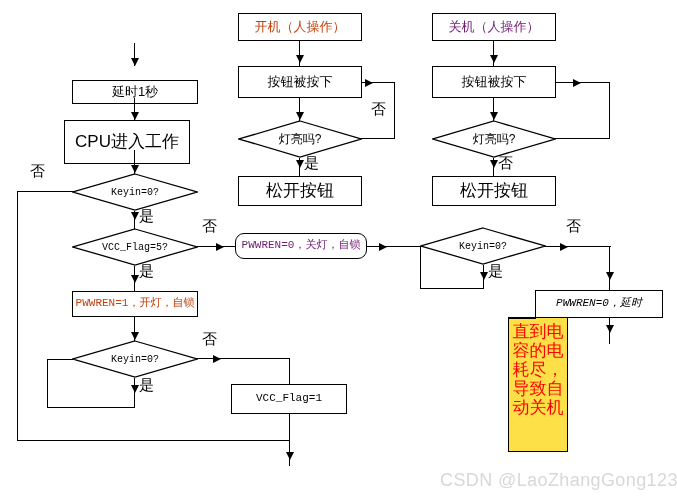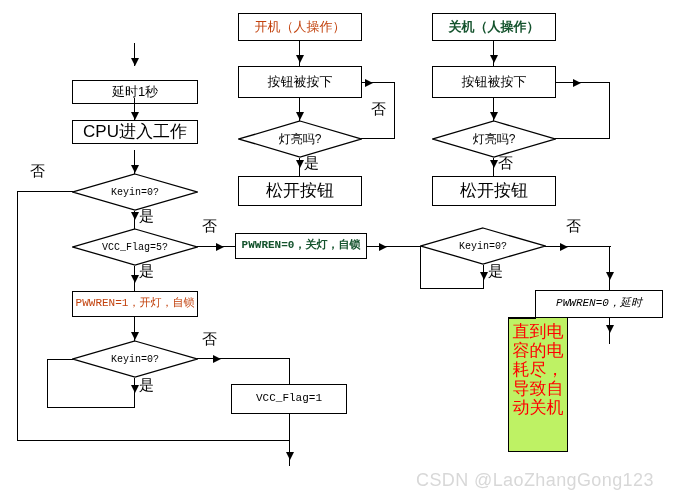--- a/index.html
+++ b/index.html
@@ -23,21 +23,21 @@
     text-align:center;
     line-height:1.05;
     color:#000;
     white-space:nowrap;
   }
   .box.mono{font-family:"Liberation Mono","DejaVu Sans Mono",monospace;}
   .t11{font-size:11px;}
   .t13{font-size:13px;}
   .t17{font-size:17px;}
   .green{color:#c2410c;}
-  .red{color:#14532d;font-weight:bold;}
+  .red{color:#701a75;}
 
   
   .diamond{
     position:absolute;
     display:flex;
     align-items:center;
     justify-content:center;
   }
   .diamond svg{position:absolute;left:0;top:0;}
   .diamond .dlabel{
@@ -79,21 +79,21 @@
     color:#000;
     white-space:nowrap;
     line-height:1;
   }
 
   
   .note{
     position:absolute;
     box-sizing:border-box;
     border:1.4px solid #000;
-    background:#bef264;
+    background:#fde047;
     color:#ff0000;
     font-size:17px;
     line-height:1.12;
     text-align:center;
     padding-top:4px;
     font-family:"Liberation Sans","DejaVu Sans",sans-serif;
   }
 
   
   .watermark{
@@ -112,21 +112,21 @@
 
 
   <div class="ln lnv" style="left:134px;top:43px;height:23px;"></div>
   <div class="arrow down" style="left:130.5px;top:58px;"></div>
 
   <div class="box t13" style="left:72px;top:80px;width:126px;height:24px;">延时1秒</div>
 
   <div class="ln lnv" style="left:134px;top:98px;height:22px;"></div>
   <div class="arrow down" style="left:130.5px;top:112px;"></div>
 
-  <div class="box t17" style="left:72px;top:120px;width:126px;height:24px;text-align:center;">CPU进入工作</div>
+  <div class="box t17" style="left:64px;top:120px;width:126px;height:44px;text-align:center;">CPU进入工作</div>
 
   <div class="ln lnv" style="left:134px;top:150px;height:24px;"></div>
   <div class="arrow down" style="left:130.5px;top:165px;"></div>
 
   <div class="diamond" style="left:72px;top:173px;width:126px;height:38px;">
     <svg width="126" height="38" viewBox="0 0 126 38">
       <polygon points="63,1 125,19 63,37 1,19" fill="#fff" stroke="#000" stroke-width="1.3"></polygon>
     </svg>
     <span class="dlabel">Keyin=0?</span>
   </div>
@@ -235,21 +235,21 @@
   <div class="ln lnv" style="left:609px;top:82px;height:57px;"></div>
   <div class="ln lnh" style="left:556px;top:82px;width:54px;"></div>
   <div class="arrow right" style="left:573px;top:78.5px;"></div>
 
   <div class="ln lnv" style="left:493px;top:158px;height:18px;"></div>
   <div class="arrow down" style="left:489.5px;top:160px;"></div>
   <span class="blabel" style="left:498px;top:155px;">否</span>
 
   <div class="box t17" style="left:432px;top:176px;width:124px;height:30px;">松开按钮</div>
 
-  <div class="box mono t11 red" style="left:235px;top:233px;width:132px;height:26px;">PWWREN=0，关灯，自锁</div>
+  <div class="box mono t11 red" style="left:235px;top:233px;width:132px;height:26px;border-radius:9px;">PWWREN=0，关灯，自锁</div>
 
   <div class="ln lnh" style="left:367px;top:246px;width:54px;"></div>
   <div class="arrow right" style="left:379px;top:242.5px;"></div>
 
   <div class="diamond" style="left:420px;top:227px;width:126px;height:38px;">
     <svg width="126" height="38" viewBox="0 0 126 38">
       <polygon points="63,1 125,19 63,37 1,19" fill="#fff" stroke="#000" stroke-width="1.3"></polygon>
     </svg>
     <span class="dlabel">Keyin=0?</span>
   </div>
@@ -273,15 +273,15 @@
 
   <div class="note" style="left:508px;top:317px;width:60px;height:135px;">
     <div>直到电</div>
     <div>容的电</div>
     <div>耗尽，</div>
     <div>导致自</div>
     <div>动关机</div>
   </div>
   <div class="ln lnh" style="left:508px;top:318px;width:28px;"></div>
 
-  <div class="watermark" style="left:416px;top:470px;">CSDN @LaoZhangGong123</div>
+  <div class="watermark" style="left:440px;top:470px;">CSDN @LaoZhangGong123</div>
 
 </div>
 
 </body></html>

